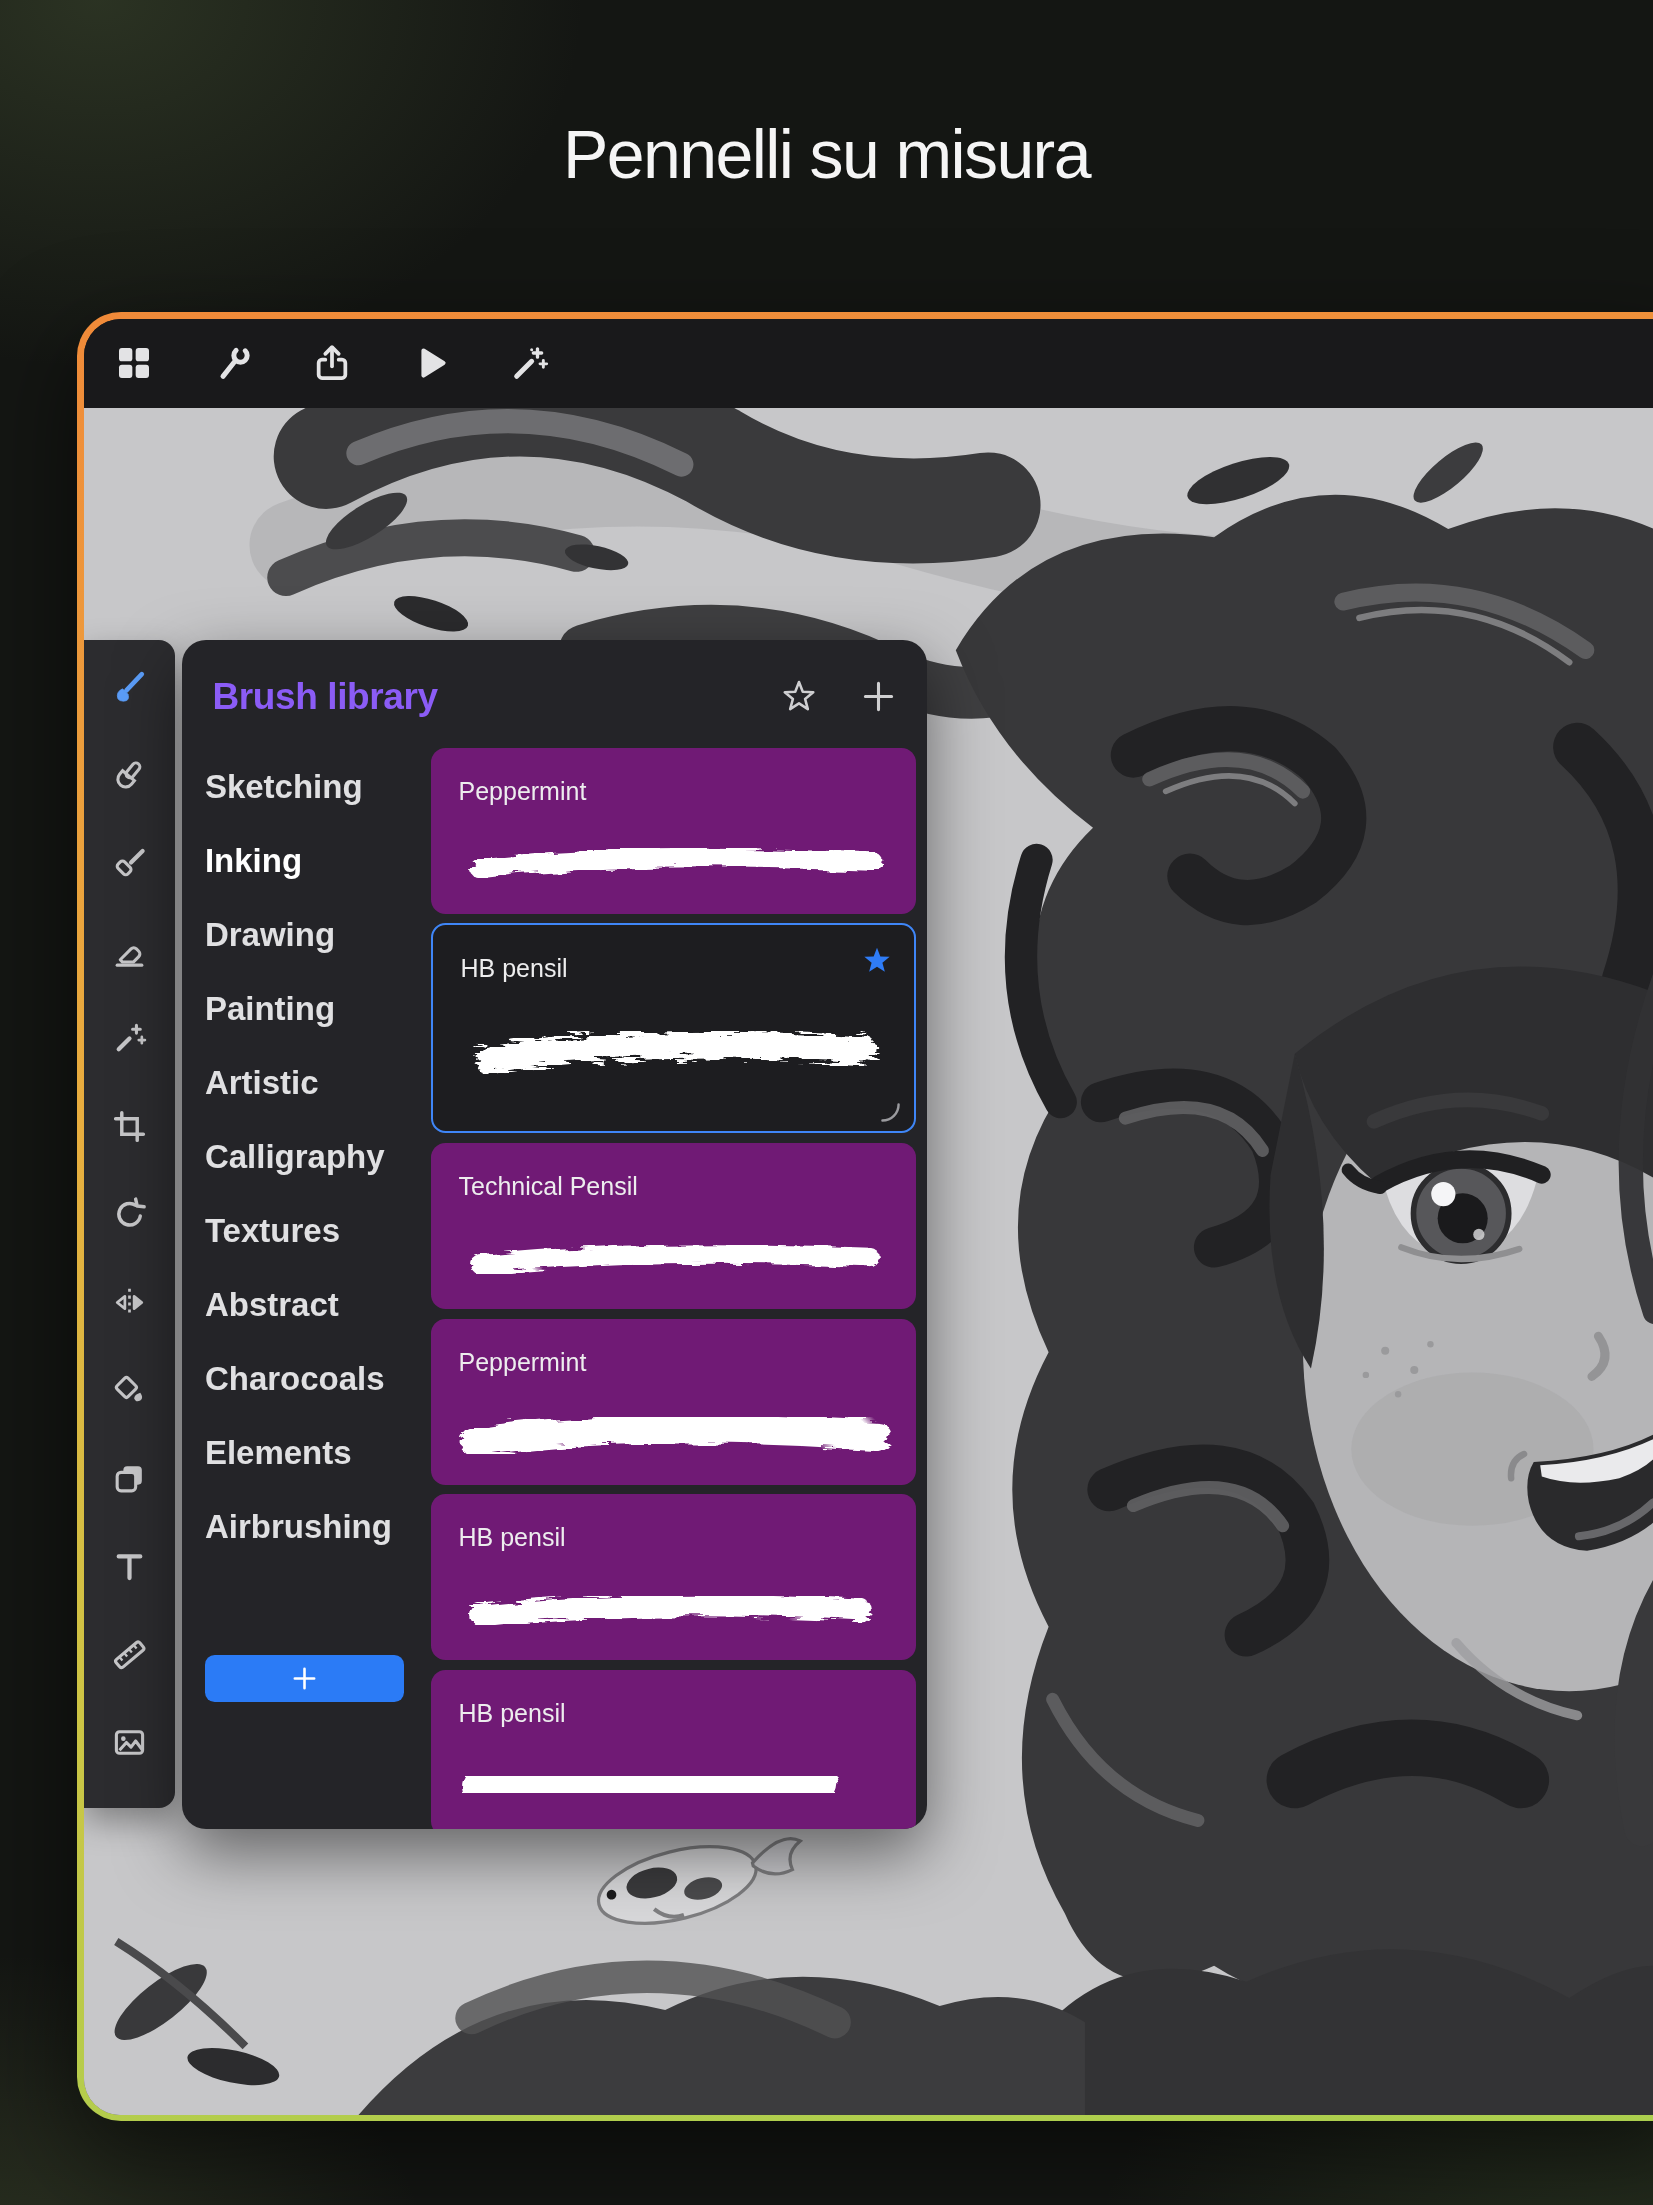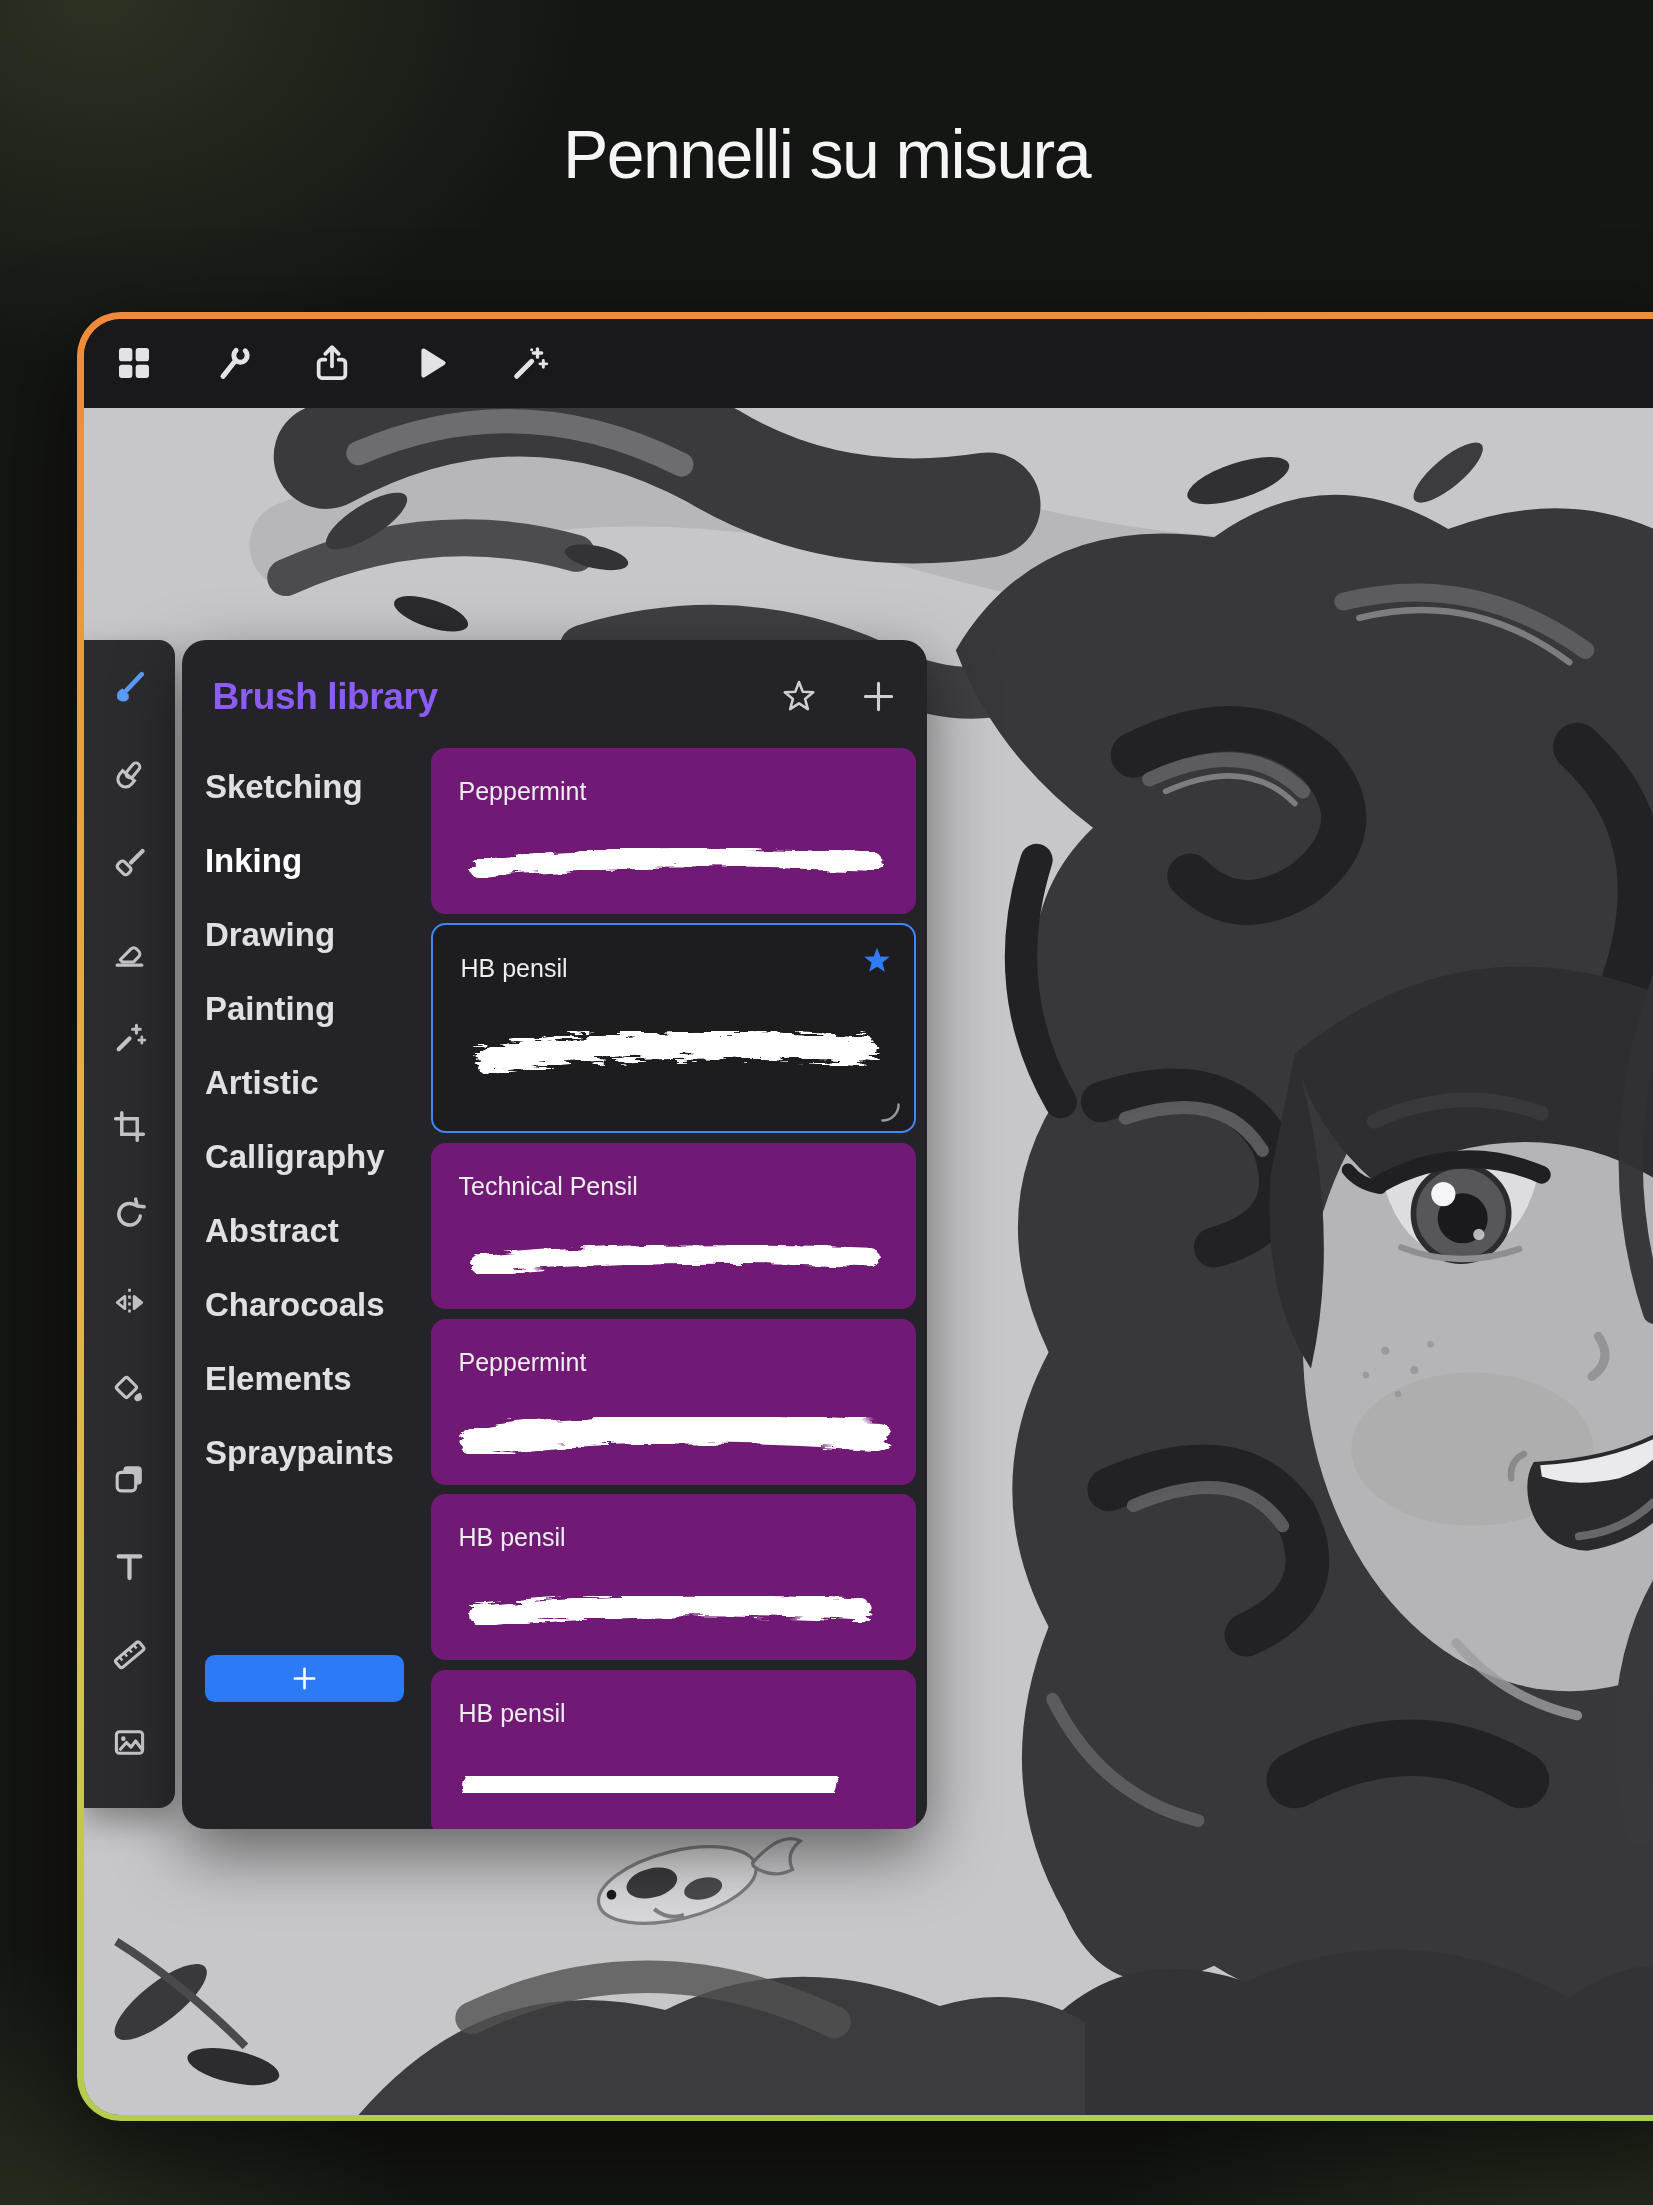--- a/index.html
+++ b/index.html
@@ -346,24 +346,25 @@
               </svg>
           </button>
 
           <div class="categories">
             <div class="cat">Sketching</div>
             <div class="cat selected">Inking</div>
             <div class="cat">Drawing</div>
             <div class="cat">Painting</div>
             <div class="cat">Artistic</div>
             <div class="cat">Calligraphy</div>
+            <div class="cat">Textures</div>
             <div class="cat">Abstract</div>
             <div class="cat">Charocoals</div>
             <div class="cat">Elements</div>
-            <div class="cat">Spraypaints</div>
+            <div class="cat">Airbrushing</div>
           </div>
 
           <button class="add-btn">
             <svg width="31" height="31" viewBox="0 0 48 48">
                 <path d="M24 9 V39 M9 24 H39" stroke="#ffffff" stroke-width="4" stroke-linecap="round" fill="none"></path>
               </svg>
           </button>
 
           <div class="cards">
 

